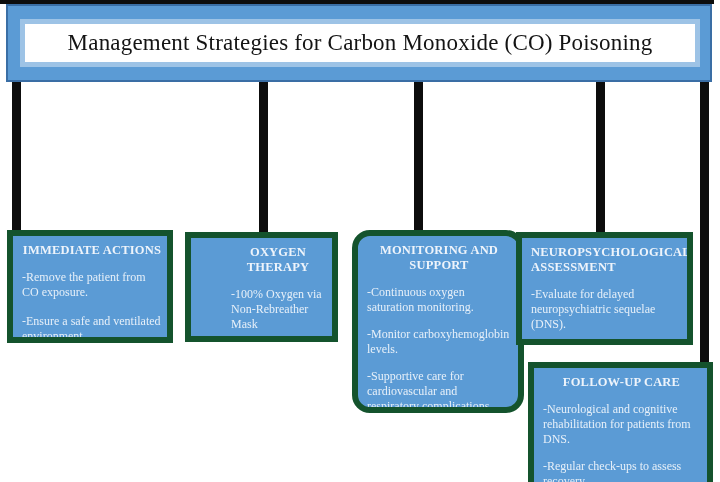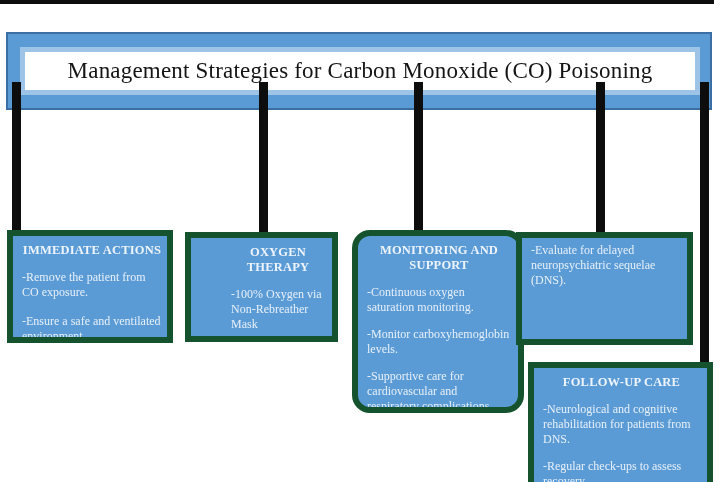--- a/index.html
+++ b/index.html
@@ -23,21 +23,20 @@
     background: #0d0d0d;
   }
   
   #title-banner {
     position: absolute;
     left: 6px; top: 4px;
     width: 706px; height: 78px;
     background: #5b9bd5;
     border: 2px solid #3a6ea5;
     box-sizing: border-box;
-    margin-top: 28px;
   }
   #title-box {
     position: absolute;
     left: 12px; right: 10px; top: 13px;
     height: 48px;
     background: #ffffff;
     border: 5px solid #9dc3e6;
     box-sizing: border-box;
     display: flex;
     align-items: center;
@@ -124,20 +123,21 @@
   </div>
 
   <div class="box" id="box-monitoring-support">
     <h2 class="center">MONITORING AND SUPPORT</h2>
     <p>-Continuous oxygen saturation monitoring.</p>
     <p>-Monitor carboxyhemoglobin levels.</p>
     <p>-Supportive care for cardiovascular and respiratory complications.</p>
   </div>
 
   <div class="box" id="box-neuro-assessment">
+    <h2>NEUROPSYCHOLOGICAL ASSESSMENT</h2>
     <p>-Evaluate for delayed neuropsychiatric sequelae (DNS).</p>
   </div>
 
   <div class="box" id="box-follow-up-care">
     <h2 class="center">FOLLOW-UP CARE</h2>
     <p>-Neurological and cognitive rehabilitation for patients from DNS.</p>
     <p>-Regular check-ups to assess recovery.</p>
   </div>
 
 </div>

